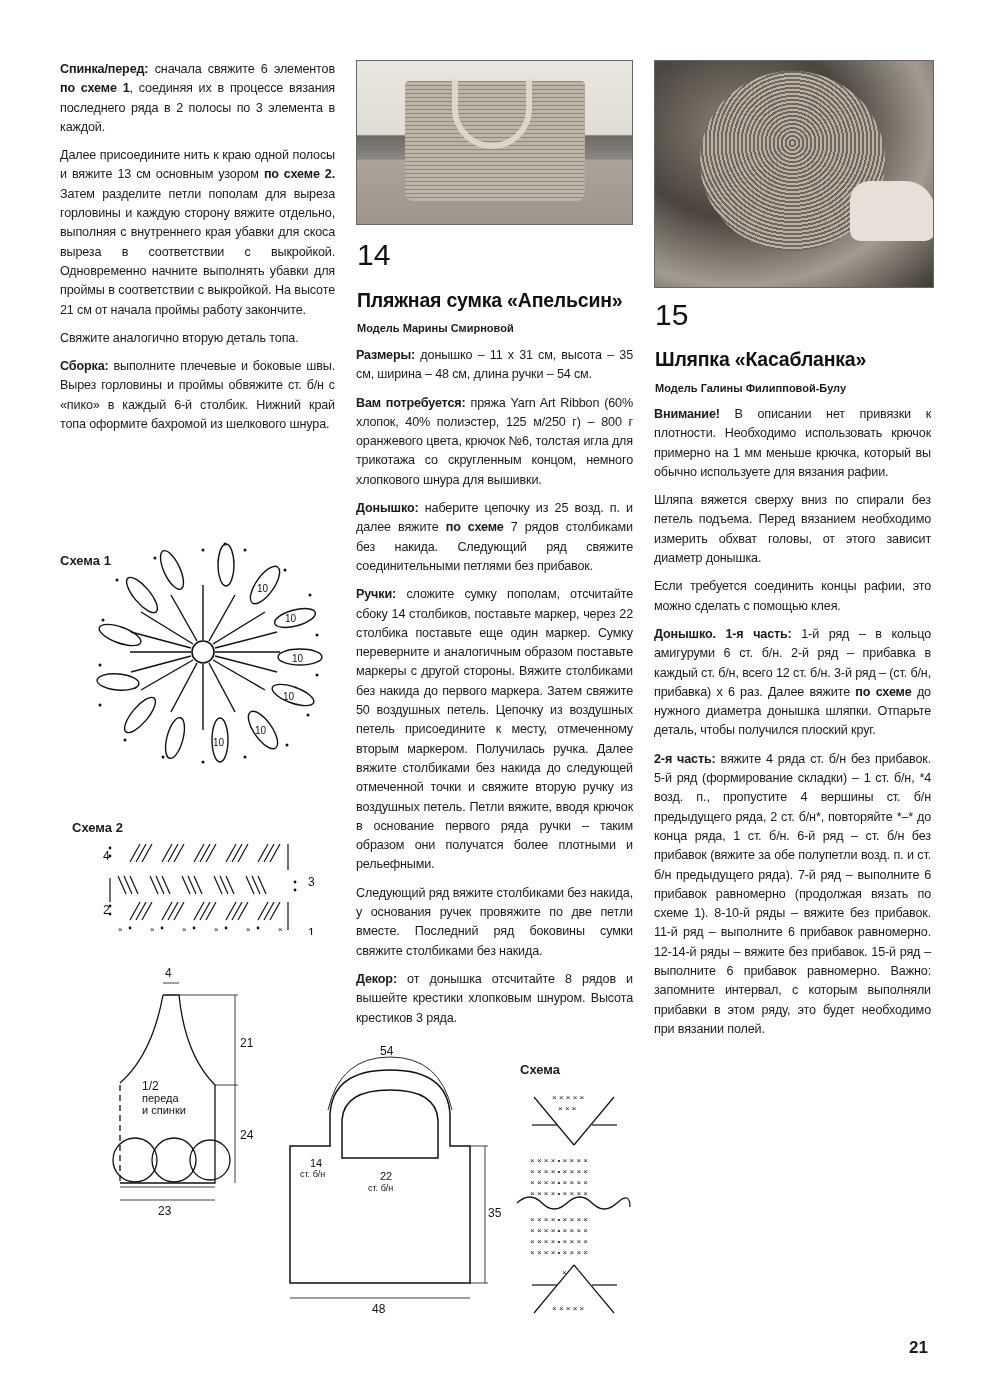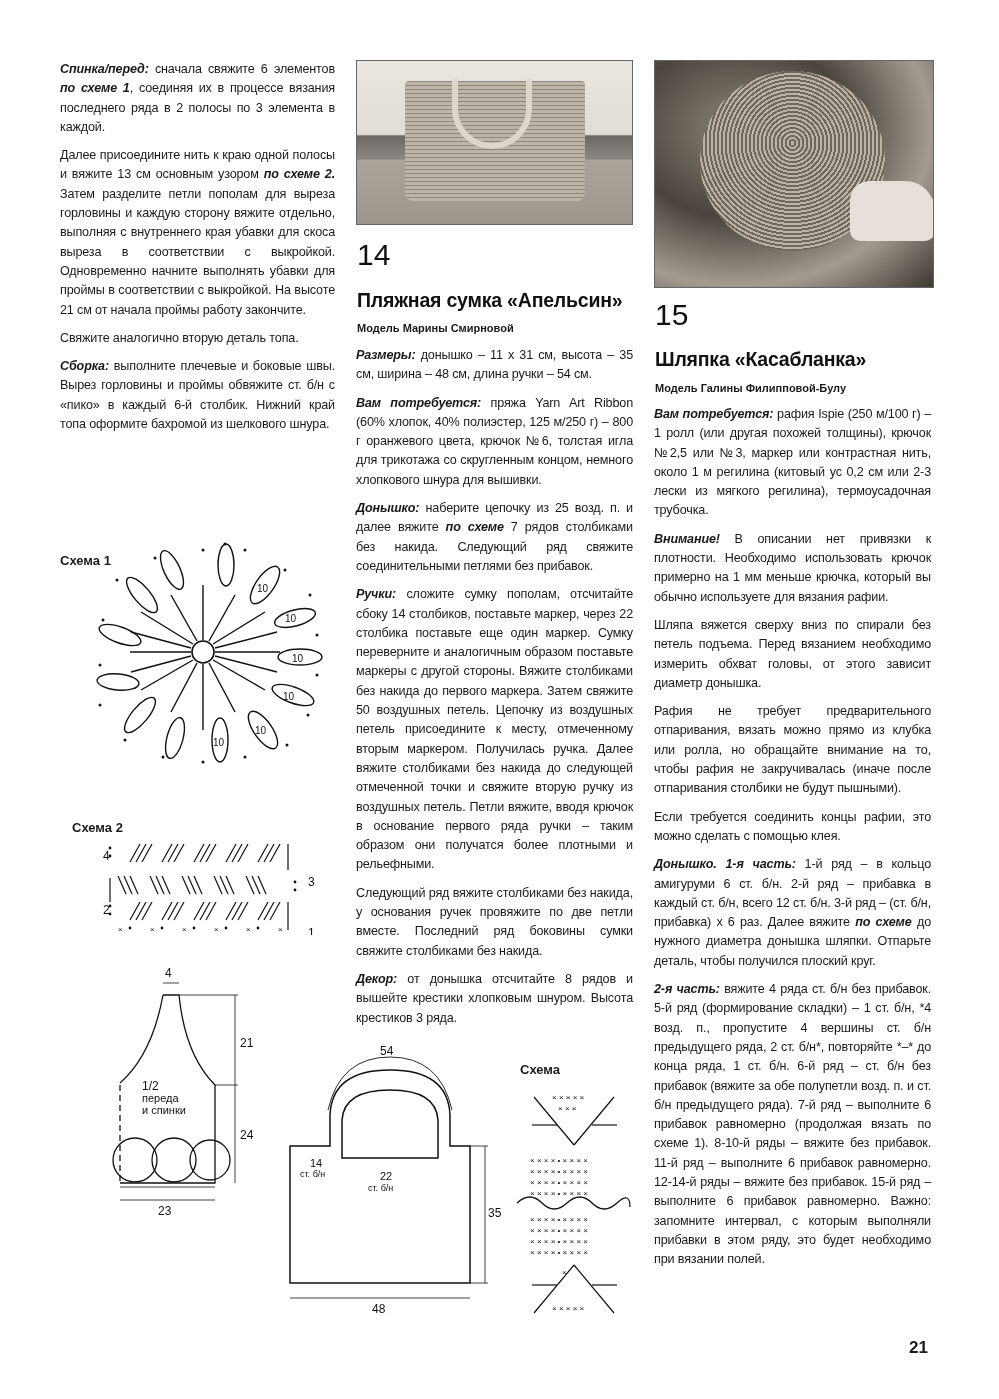--- a/index.html
+++ b/index.html
@@ -1,20 +1,20 @@
 <!DOCTYPE html>
 <html><head>
 <meta charset="utf-8">
 <style>
   * { box-sizing: border-box; margin: 0; padding: 0; }
   html, body { width: 999px; height: 1399px; background: #ffffff; overflow: hidden; }
   body { position: relative; font-family: "Liberation Sans", "DejaVu Sans", sans-serif; color: #1a1a1a; }
   .col { position: absolute; font-size: 12.6px; line-height: 19.3px; letter-spacing: -0.15px; }
   .col p { margin-bottom: 9px; text-align: justify; }
-  .col p b { font-weight: bold; font-style: italic; }
+  .col p b { font-weight: bold; }
   #col1 { left: 60px; top: 60px; width: 275px; }
   #col2 { left: 356px; top: 286px; width: 277px; }
   #col3 { left: 654px; top: 386px; width: 277px; }
   .num { position: absolute; font-size: 30px; line-height: 32px; font-weight: normal; color: #111; }
   .title { position: absolute; font-size: 19.5px; line-height: 24px; font-weight: bold; color: #111; letter-spacing: -0.2px; }
   .author { position: absolute; font-size: 11px; font-weight: bold; }
   .photo { position: absolute; border: 1px solid #666; overflow: hidden; }
   .label { position: absolute; font-size: 13px; font-weight: bold; }
   .pagenum { position: absolute; left: 909px; top: 1338px; font-size: 17px; font-weight: bold; }
   svg text { font-family: "Liberation Sans", "DejaVu Sans", sans-serif; }
@@ -276,22 +276,20 @@
 
 <div class="photo" style="left:654px; top:60px; width:280px; height:228px; background:radial-gradient(ellipse at 30% 30%,#8c8478 0%,#4a443d 40%,#a39b90 70%,#3c3731 100%);">
   <div style="position:absolute; left:45px; top:10px; width:185px; height:180px; border-radius:50%; background:repeating-radial-gradient(circle at 50% 40%,#bcb2a4 0 2px,#6f675d 2px 4px);"></div>
   <div style="position:absolute; left:195px; top:120px; width:85px; height:60px; border-radius:20px 30px 10px 10px; background:#e6e0d8;"></div>
 </div>
 <div class="num" style="left:655px; top:299px;">15</div>
 <div class="title" style="left:655px; top:347px;">Шляпка «Касабланка»</div>
 <div class="author" style="left:655px; top:382px;">Модель Галины Филипповой-Булу</div>
 
 <div id="col3" class="col" style="top:405px;">
-  <p><b>Вам потребуется:</b><span> рафия Ispie (250 м/100 г) – 1 ролл (или другая похожей толщины), крючок №2,5 или №3, маркер или контрастная нить, около 1 м регилина (китовый ус 0,2 см или 2-3 лески из мягкого регилина), термоусадочная трубочка.</span></p>
   <p><b>Внимание!</b><span> В описании нет привязки к плотности. Необходимо использовать крючок примерно на 1 мм меньше крючка, который вы обычно используете для вязания рафии.</span></p>
   <p><span>Шляпа вяжется сверху вниз по спирали без петель подъема. Перед вязанием необходимо измерить обхват головы, от этого зависит диаметр донышка.</span></p>
-  <p><span>Рафия не требует предварительного отпаривания, вязать можно прямо из клубка или ролла, но обращайте внимание на то, чтобы рафия не закручивалась (иначе после отпаривания столбики не будут пышными).</span></p>
   <p><span>Если требуется соединить концы рафии, это можно сделать с помощью клея.</span></p>
   <p><b>Донышко. 1-я часть:</b><span> 1-й ряд – в кольцо амигуруми 6 ст. б/н. 2-й ряд – прибавка в каждый ст. б/н, всего 12 ст. б/н. 3-й ряд – (ст. б/н, прибавка) х 6 раз. Далее вяжите </span><b>по схеме</b><span> до нужного диаметра донышка шляпки. Отпарьте деталь, чтобы получился плоский круг.</span></p>
   <p><b>2-я часть:</b><span> вяжите 4 ряда ст. б/н без прибавок. 5-й ряд (формирование складки) – 1 ст. б/н, *4 возд. п., пропустите 4 вершины ст. б/н предыдущего ряда, 2 ст. б/н*, повторяйте *–* до конца ряда, 1 ст. б/н. 6-й ряд – ст. б/н без прибавок (вяжите за обе полупетли возд. п. и ст. б/н предыдущего ряда). 7-й ряд – выполните 6 прибавок равномерно (продолжая вязать по схеме 1). 8-10-й ряды – вяжите без прибавок. 11-й ряд – выполните 6 прибавок равномерно. 12-14-й ряды – вяжите без прибавок. 15-й ряд – выполните 6 прибавок равномерно. Важно: запомните интервал, с которым выполняли прибавки в этом ряду, это будет необходимо при вязании полей.</span></p>
 </div>
 
 <div class="pagenum">21</div>
 
 </body></html>

